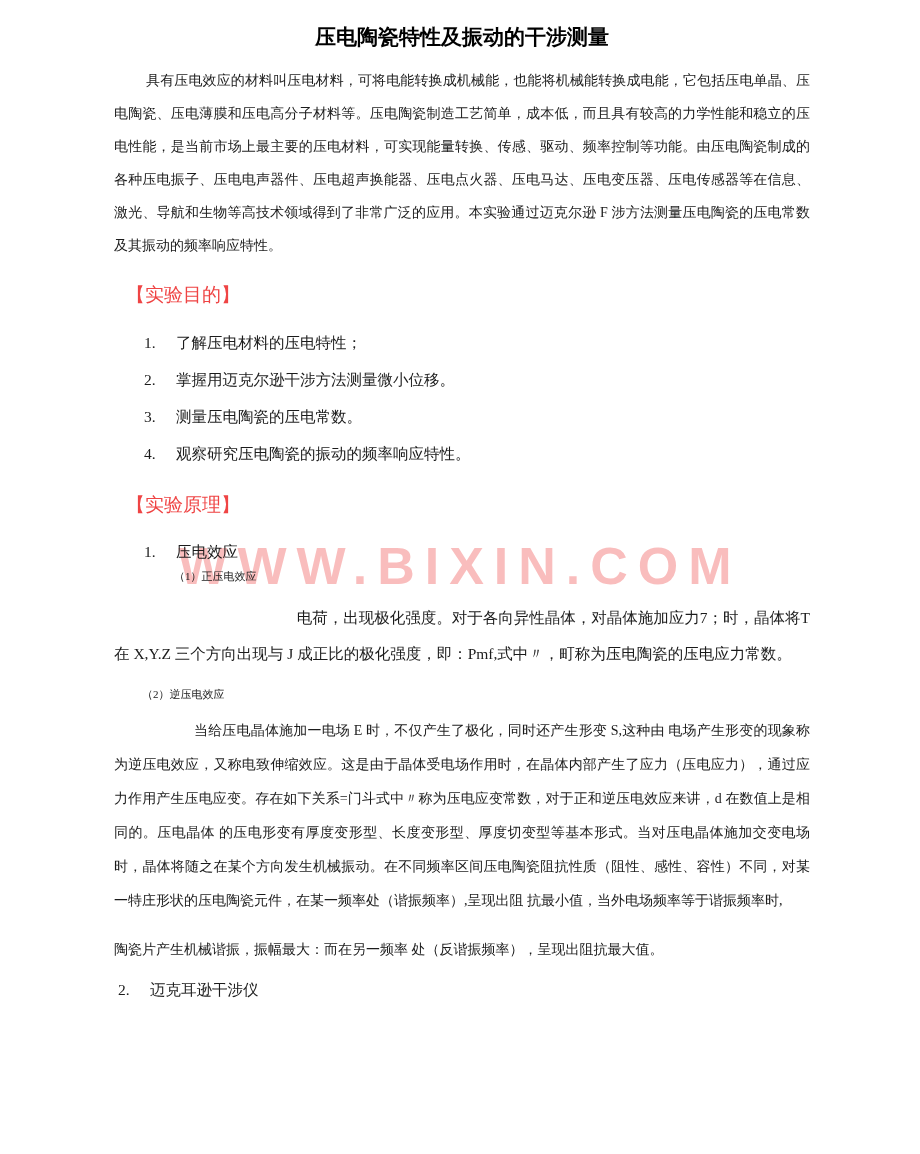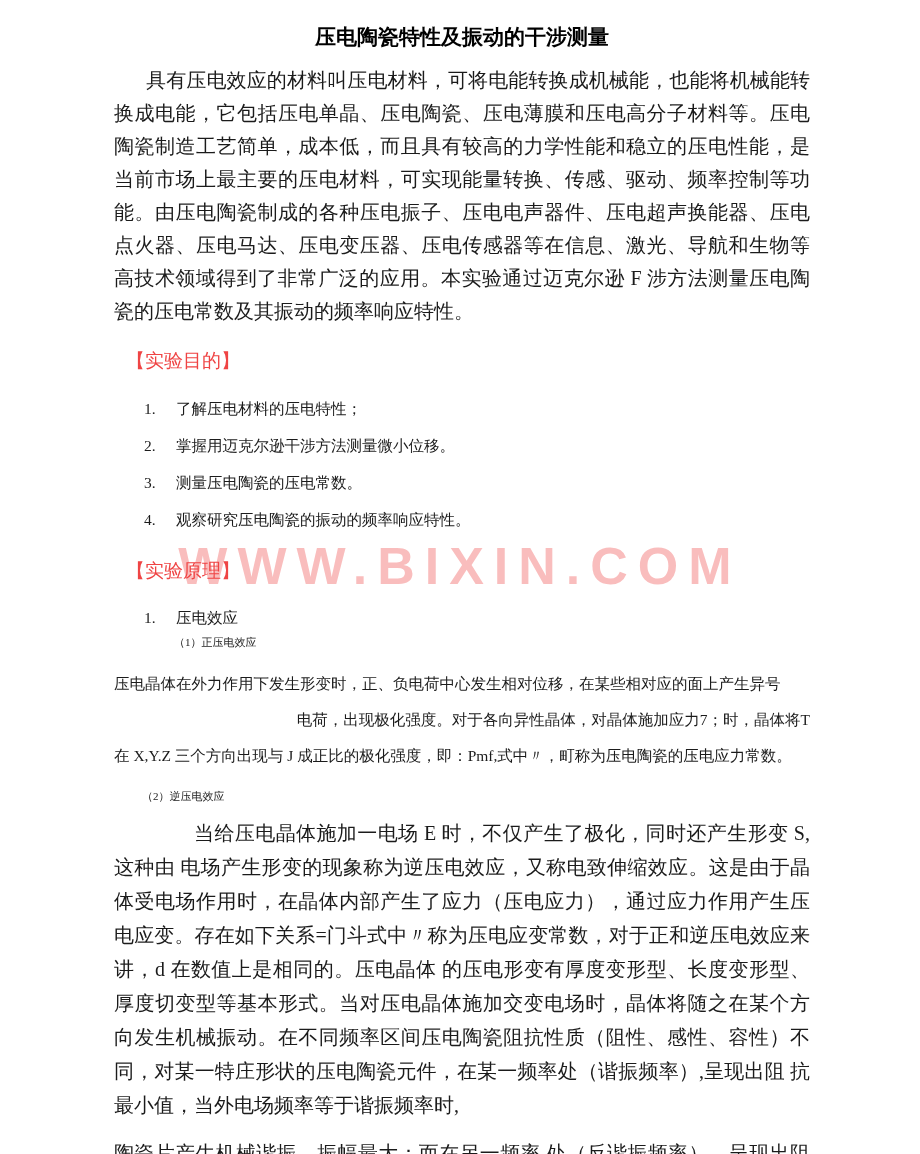--- a/index.html
+++ b/index.html
@@ -31,21 +31,21 @@
   .content { position: relative; padding: 22px 110px 0 114px; }
   .title {
     text-align: center;
     font-size: 21px;
     font-weight: bold;
     color: #000;
     line-height: 30px;
     margin-bottom: 12px;
   }
   .para {
-    font-size: 20px;
+    font-size: 14px;
     line-height: 33px;
     text-align: justify;
     color: #1b1b1b;
   }
   .indent2 { text-indent: 32px; }
   .bracket-heading {
     font-size: 19px;
     font-weight: 500;
     color: #ef4444;
     line-height: 26px;
@@ -104,21 +104,20 @@
 
     <div class="sub-heading">
       <span class="goal-num">1.</span>
       <span>压电效应</span>
     </div>
 
 
     <div class="minor-heading pos">（1）正压电效应</div>
 
     <div class="pos-lines">
-      <div class="pline">压电晶体在外力作用下发生形变时，正、负电荷中心发生相对位移，在某些相对应的面上产生异号</div>
       <div class="pline pline-indent">电荷，出现极化强度。对于各向异性晶体，对晶体施加应力7；时，晶体将T</div>
       <div class="pline">在 X,Y.Z 三个方向出现与 J 成正比的极化强度，即：Pmf,式中〃，町称为压电陶瓷的压电应力常数。</div>
     </div>
 
     <div class="minor-heading neg">（2）逆压电效应</div>
 
     <p class="para neg-para">当给压电晶体施加一电场 E 时，不仅产生了极化，同时还产生形变 S,这种由 电场产生形变的现象称为逆压电效应，又称电致伸缩效应。这是由于晶体受电场作用时，在晶体内部产生了应力（压电应力），通过应力作用产生压电应变。存在如下关系=门斗式中〃称为压电应变常数，对于正和逆压电效应来讲，d 在数值上是相同的。压电晶体 的压电形变有厚度变形型、长度变形型、厚度切变型等基本形式。当对压电晶体施加交变电场时，晶体将随之在某个方向发生机械振动。在不同频率区间压电陶瓷阻抗性质（阻性、感性、容性）不同，对某一特庄形状的压电陶瓷元件，在某一频率处（谐振频率）,呈现出阻 抗最小值，当外电场频率等于谐振频率时,</p>
 
     <p class="para tail-para">陶瓷片产生机械谐振，振幅最大：而在另一频率 处（反谐振频率），呈现出阻抗最大值。</p>
 

